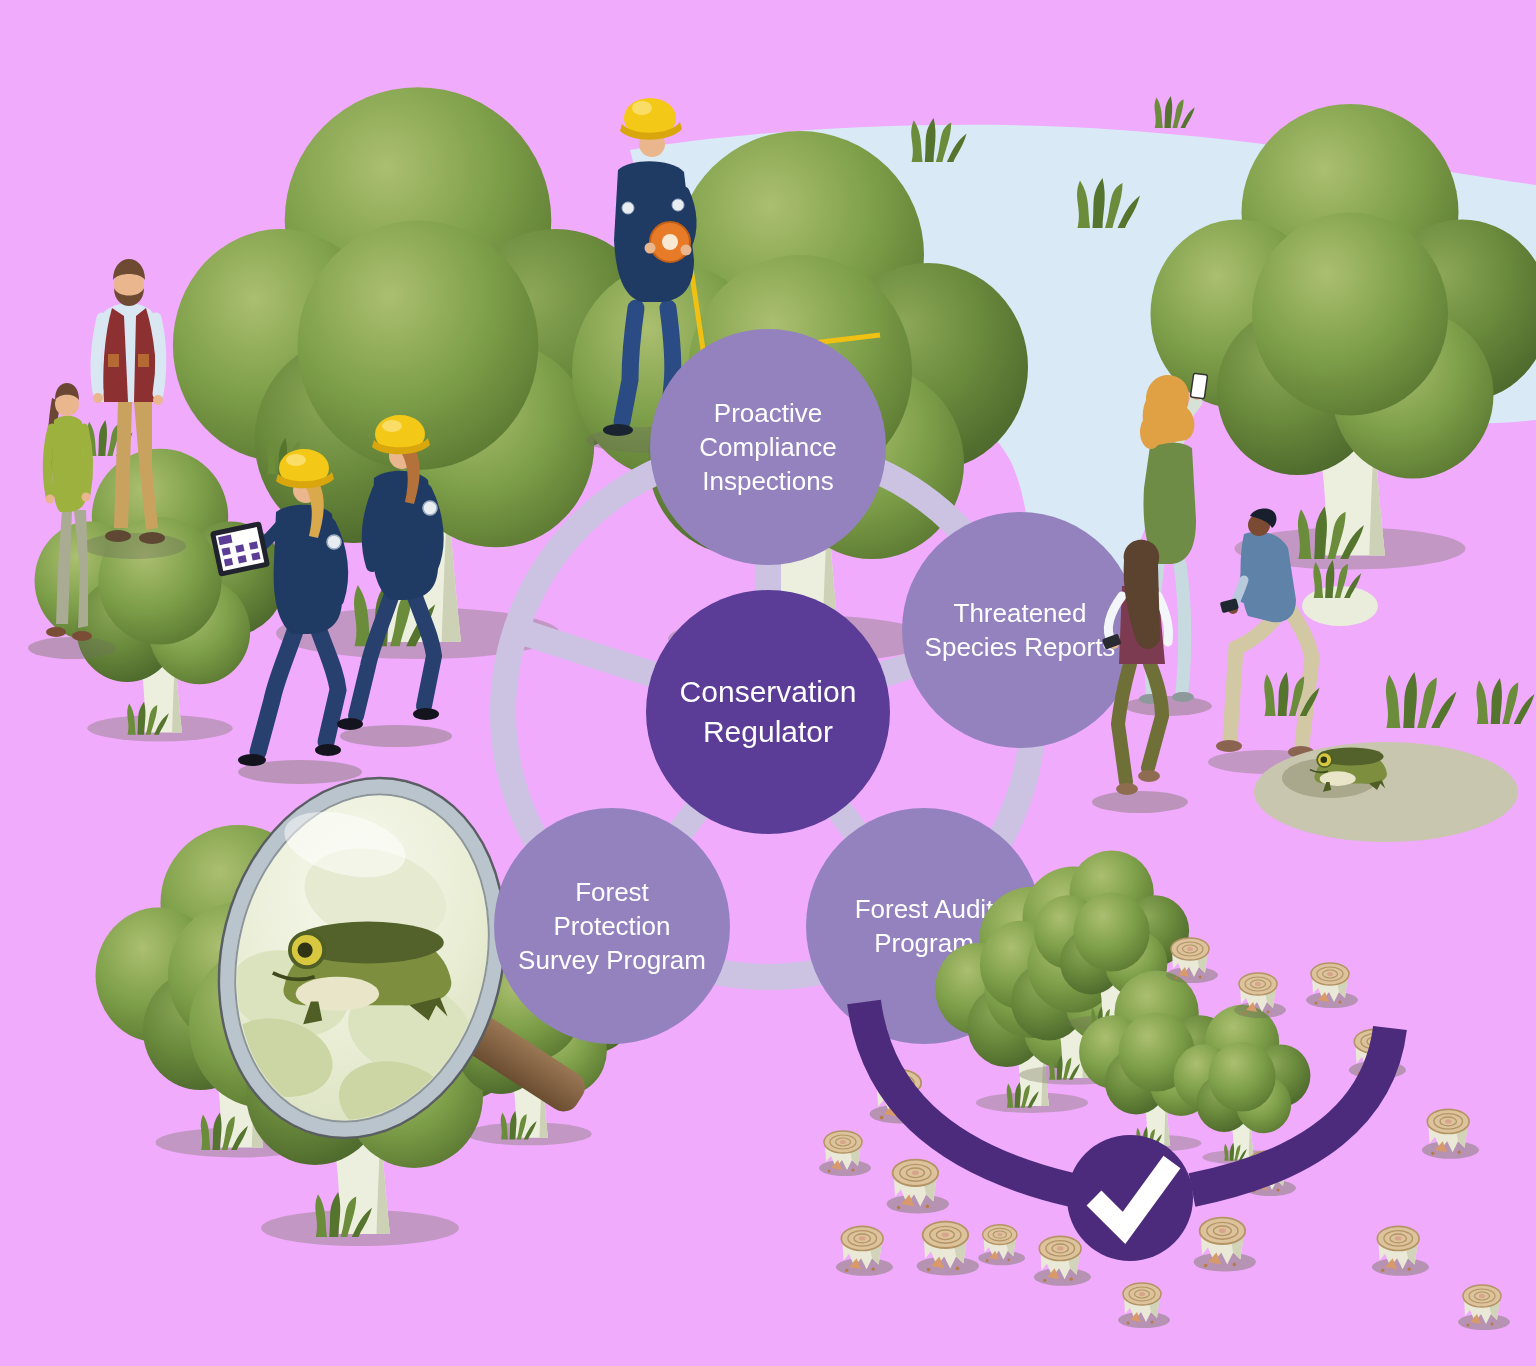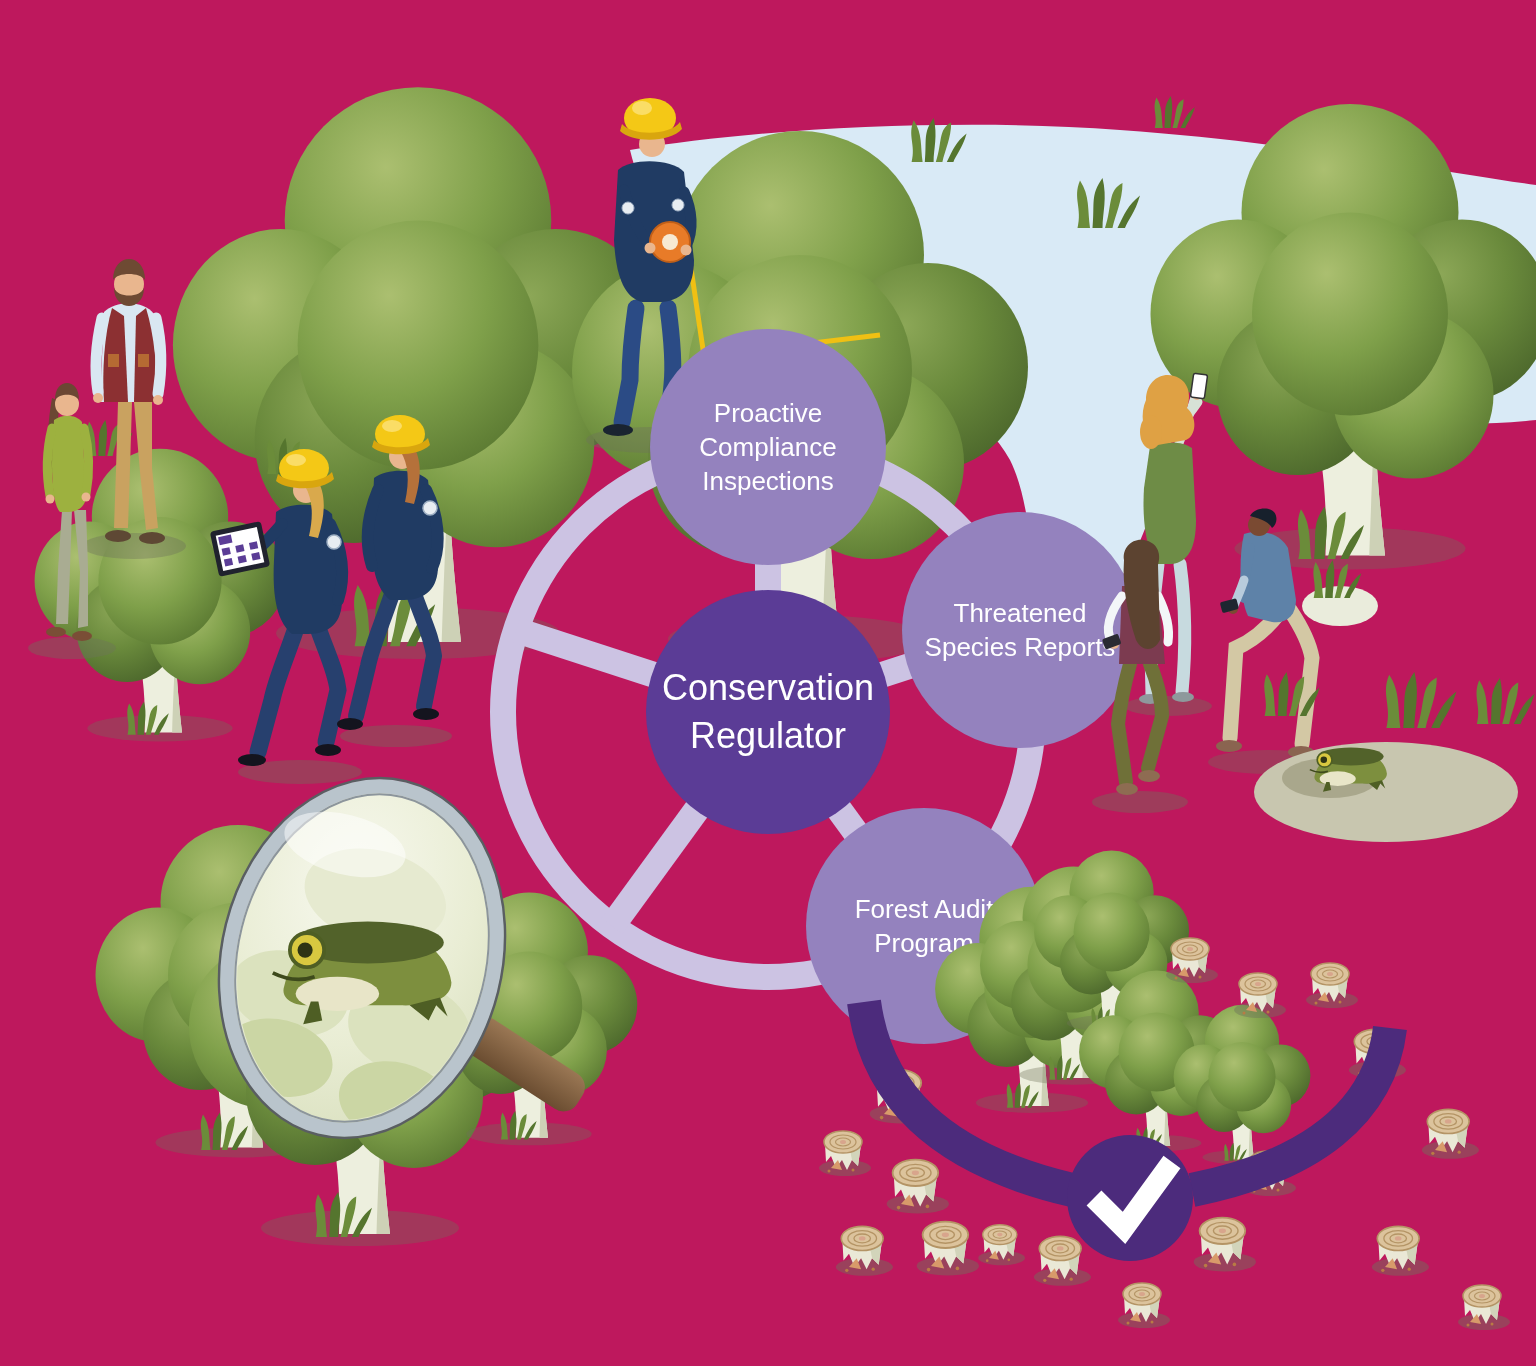--- a/index.html
+++ b/index.html
@@ -1,22 +1,22 @@
 <!DOCTYPE html>
 <html><head>
 <meta charset="utf-8">
 <style>
   html,body{margin:0;padding:0;background:#fff;}
-  .stage{position:relative;width:1536px;height:1366px;background:#be185d;overflow:hidden;
+  .stage{position:relative;width:1536px;height:1366px;background:#f0abfc;overflow:hidden;
          font-family:"Liberation Sans",sans-serif;}
   .layer{position:absolute;left:0;top:0;width:1536px;height:1366px;}
   .node{position:absolute;width:236px;height:236px;border-radius:50%;background:#9482BE;
         display:flex;align-items:center;justify-content:center;text-align:center;
         color:#fff;font-size:26px;line-height:1.32;padding:0 22px;box-sizing:border-box;}
-  .node.center{width:244px;height:244px;background:#5B3C96;font-size:36px;}
+  .node.center{width:244px;height:244px;background:#5B3C96;font-size:30px;}
   .node.top{left:650px;top:329px;}
   .node.uright{left:902px;top:512px;}
   .node.uleft{left:398px;top:512px;}
   .node.lright{left:806px;top:808px;}
   .node.lleft{left:494px;top:808px;}
   .node.center{left:646px;top:590px;}
   .sprite{position:absolute;width:0;height:0;}
 </style>
 </head>
 <body>
@@ -263,20 +263,23 @@
 
   <div class="node top">
     <span>Proactive Compliance Inspections</span>
   </div>
   <div class="node uright">
     <span>Threatened Species Reports</span>
   </div>
   <div class="node lright">
     <span>Forest Audit Program</span>
   </div>
+  <div class="node lleft">
+    <span>Forest Protection Survey Program</span>
+  </div>
   <div class="node center">
     <span>Conservation Regulator</span>
   </div>
 
   <svg class="layer" viewBox="0 0 1536 1366">
 
     <g>
       <ellipse cx="1168" cy="706" rx="44" ry="10" fill="#6F735A" opacity="0.4"></ellipse>
       <path d="M1158,564 C1152,610 1150,652 1152,694" stroke="#C7DADF" stroke-width="13" fill="none" stroke-linecap="round"></path>
       <path d="M1180,564 C1186,608 1186,650 1182,692" stroke="#C7DADF" stroke-width="13" fill="none" stroke-linecap="round"></path>

